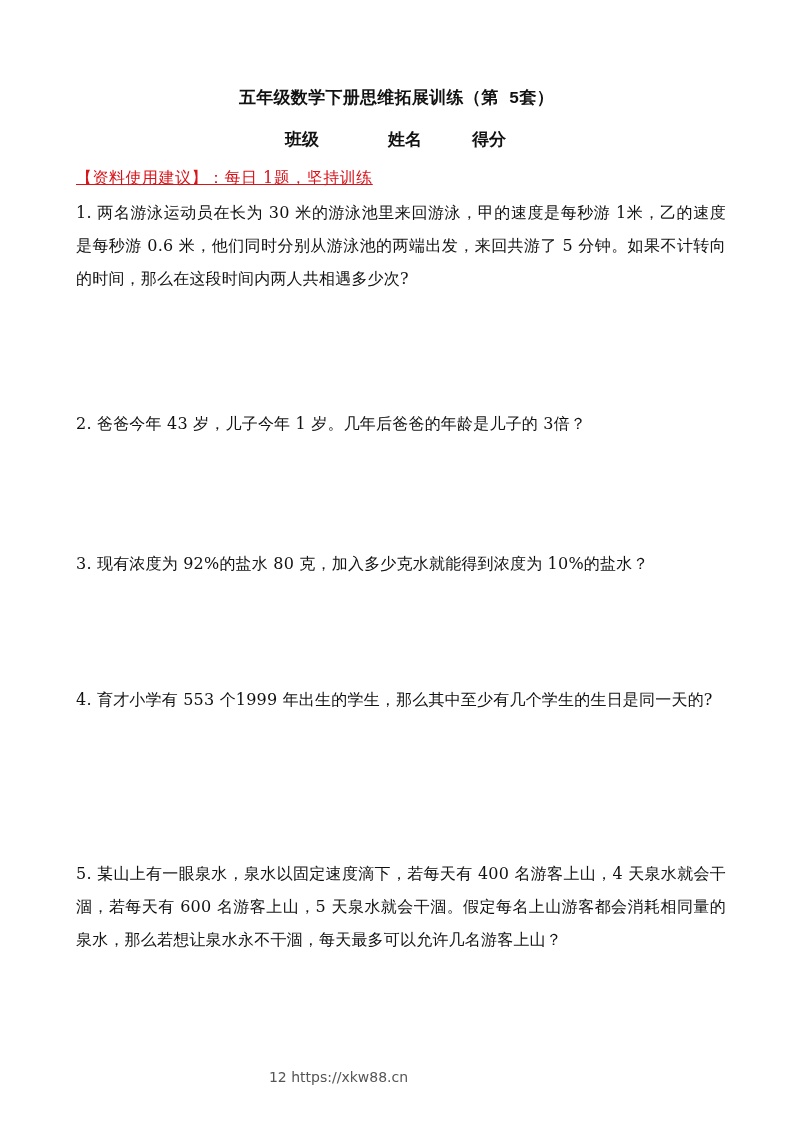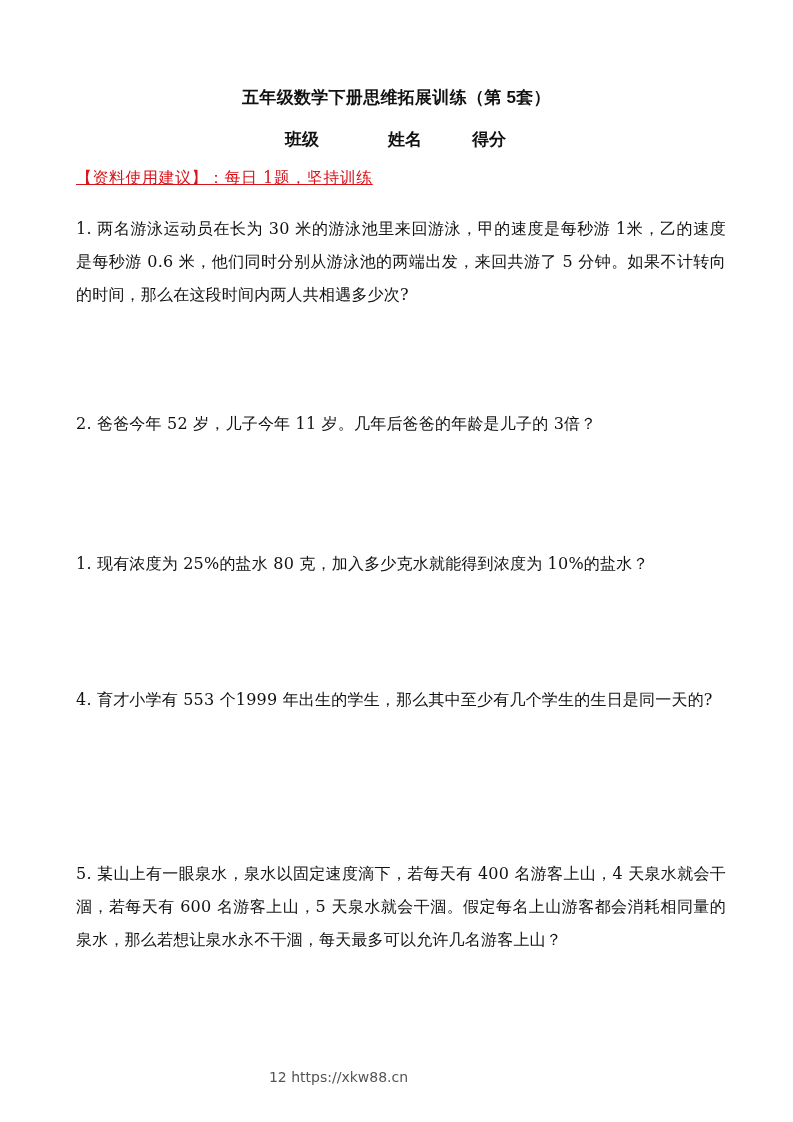--- a/index.html
+++ b/index.html
@@ -14,21 +14,21 @@
       overflow: hidden;
       color: #111111;
       font-family: "DejaVu Serif", "Liberation Serif", serif;
     }
     .title {
       position: absolute;
       left: 0;
       width: 793px;
       top: 86px;
       text-align: center;
-      font-family: Liberation Sans, sans-serif;
+      font-family: Liberation Mono, monospace;
       font-size: 17px;
       font-weight: bold;
       letter-spacing: 0.3px;
     }
     .fields {
       position: absolute;
       top: 128px;
       left: 0;
       width: 682px;
       height: 24px;
@@ -53,21 +53,21 @@
     }
     .q {
       position: absolute;
       left: 76px;
       width: 650px;
       font-size: 16px;
       line-height: 33px;
       letter-spacing: 0.2px;
       text-align: justify;
     }
-    .q1 { top: 212px; }
+    .q1 { top: 196px; }
     .q2 { top: 407px; }
     .q3 { top: 547px; }
     .q4 { top: 683px; }
     .q5 { top: 857px; }
     .footer {
       position: absolute;
       top: 1069px;
       left: 0;
       width: 677px;
       text-align: center;
@@ -84,19 +84,19 @@
 
   <div class="fields">
     <span class="f-class">班级</span>
     <span class="f-name">姓名</span>
     <span class="f-score">得分</span>
   </div>
 
   <div class="advice">【资料使用建议】：每日 1题，坚持训练</div>
 
   <div class="q q1">1. 两名游泳运动员在长为 30 米的游泳池里来回游泳，甲的速度是每秒游 1米，乙的速度是每秒游 0.6 米，他们同时分别从游泳池的两端出发，来回共游了 5 分钟。如果不计转向的时间，那么在这段时间内两人共相遇多少次?</div>
-  <div class="q q2">2. 爸爸今年 52 岁，儿子今年 11 岁。几年后爸爸的年龄是儿子的 3倍？</div>
-  <div class="q q3">1. 现有浓度为 25%的盐水 80 克，加入多少克水就能得到浓度为 10%的盐水？</div>
+  <div class="q q2">2. 爸爸今年 43 岁，儿子今年 1 岁。几年后爸爸的年龄是儿子的 3倍？</div>
+  <div class="q q3">3. 现有浓度为 92%的盐水 80 克，加入多少克水就能得到浓度为 10%的盐水？</div>
   <div class="q q4">4. 育才小学有 553 个1999 年出生的学生，那么其中至少有几个学生的生日是同一天的?</div>
   <div class="q q5">5. 某山上有一眼泉水，泉水以固定速度滴下，若每天有 400 名游客上山，4 天泉水就会干涸，若每天有 600 名游客上山，5 天泉水就会干涸。假定每名上山游客都会消耗相同量的泉水，那么若想让泉水永不干涸，每天最多可以允许几名游客上山？</div>
 
   <div class="footer">12 https://xkw88.cn</div>
 </div>
 
 </body></html>

